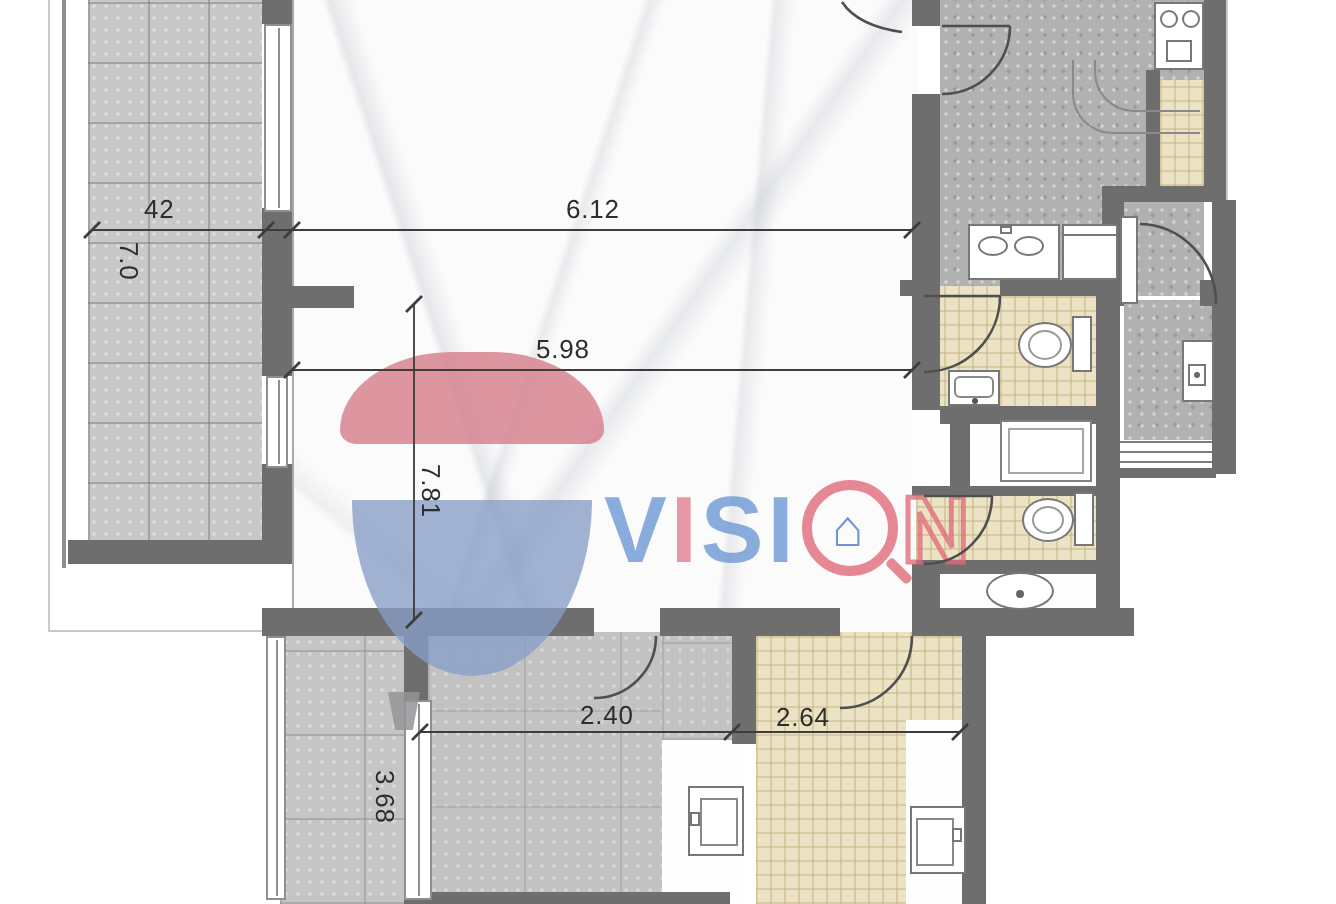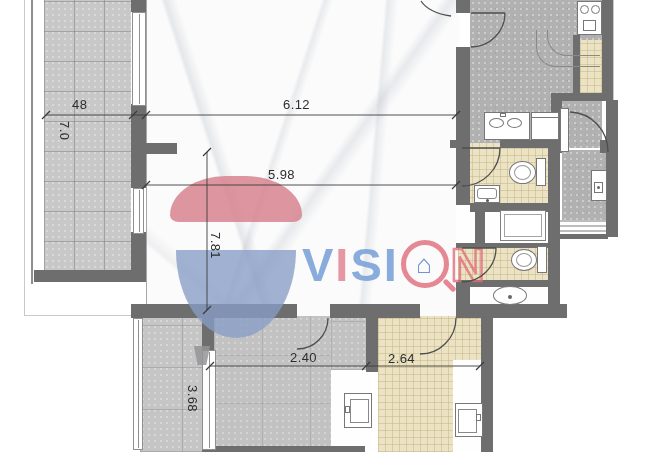--- a/index.html
+++ b/index.html
@@ -221,21 +221,21 @@
       <path d="M 328 318 A 31 31 0 0 1 297 349"></path>
       <path d="M 456 318 A 36 36 0 0 1 420 354"></path>
     </g>
     <g stroke="#7c7c7c" stroke-width="1">
       <line x1="560" y1="221" x2="606" y2="221"></line>
       <line x1="560" y1="226" x2="606" y2="226"></line>
       <line x1="560" y1="231" x2="606" y2="231"></line>
     </g>
   </svg>
 
-  <div class="abs dim" style="left:72px;top:97px;">48</div>
+  <div class="abs dim" style="left:72px;top:97px;">42</div>
   <div class="abs dim vdim" style="left:72px;top:121px;">7.0</div>
   <div class="abs dim" style="left:283px;top:97px;">6.12</div>
   <div class="abs dim" style="left:268px;top:167px;text-align:right;">5.98</div>
   <div class="abs dim vdim" style="left:223px;top:232px;">7.81</div>
   <div class="abs dim" style="left:290px;top:350px;">2.40</div>
   <div class="abs dim" style="left:388px;top:351px;text-align:center;">2.64</div>
   <div class="abs dim vdim" style="left:200px;top:385px;">3.68</div>
 
 </div>
 

